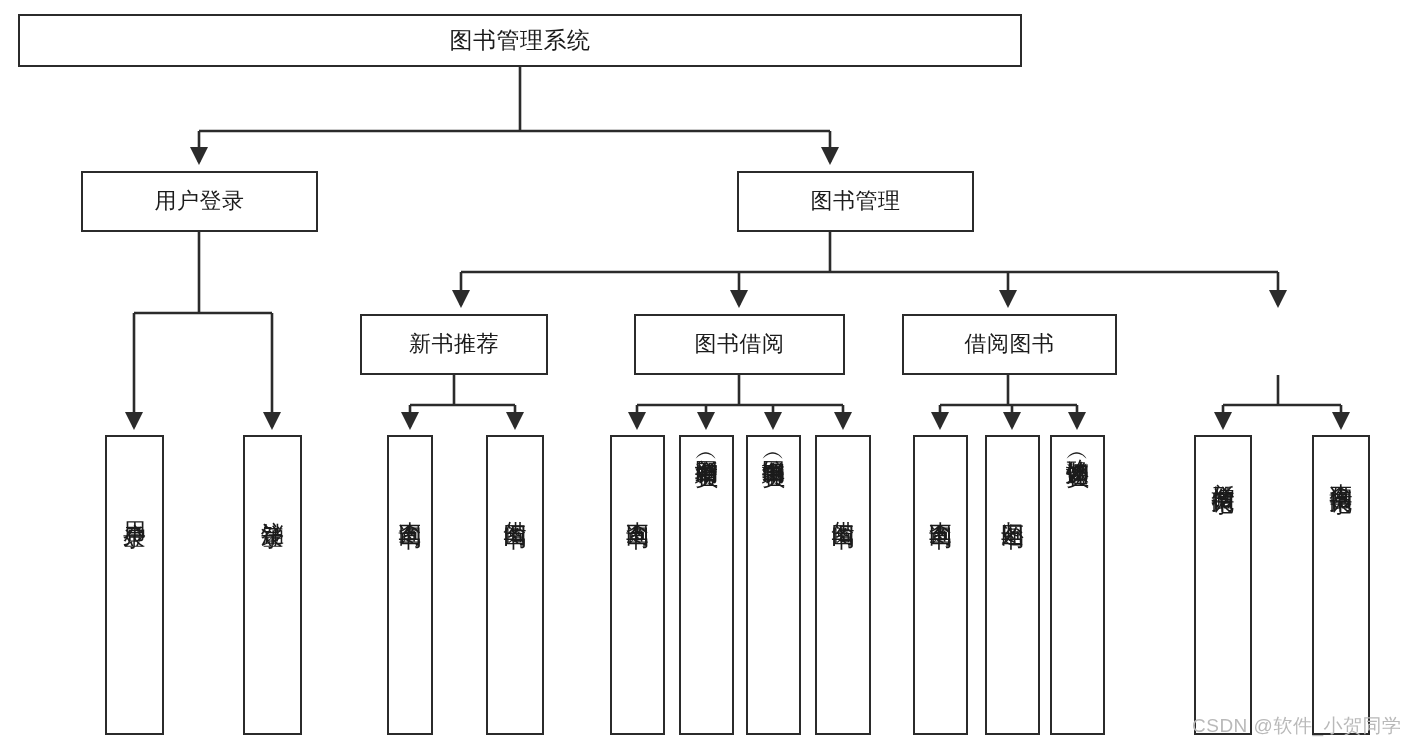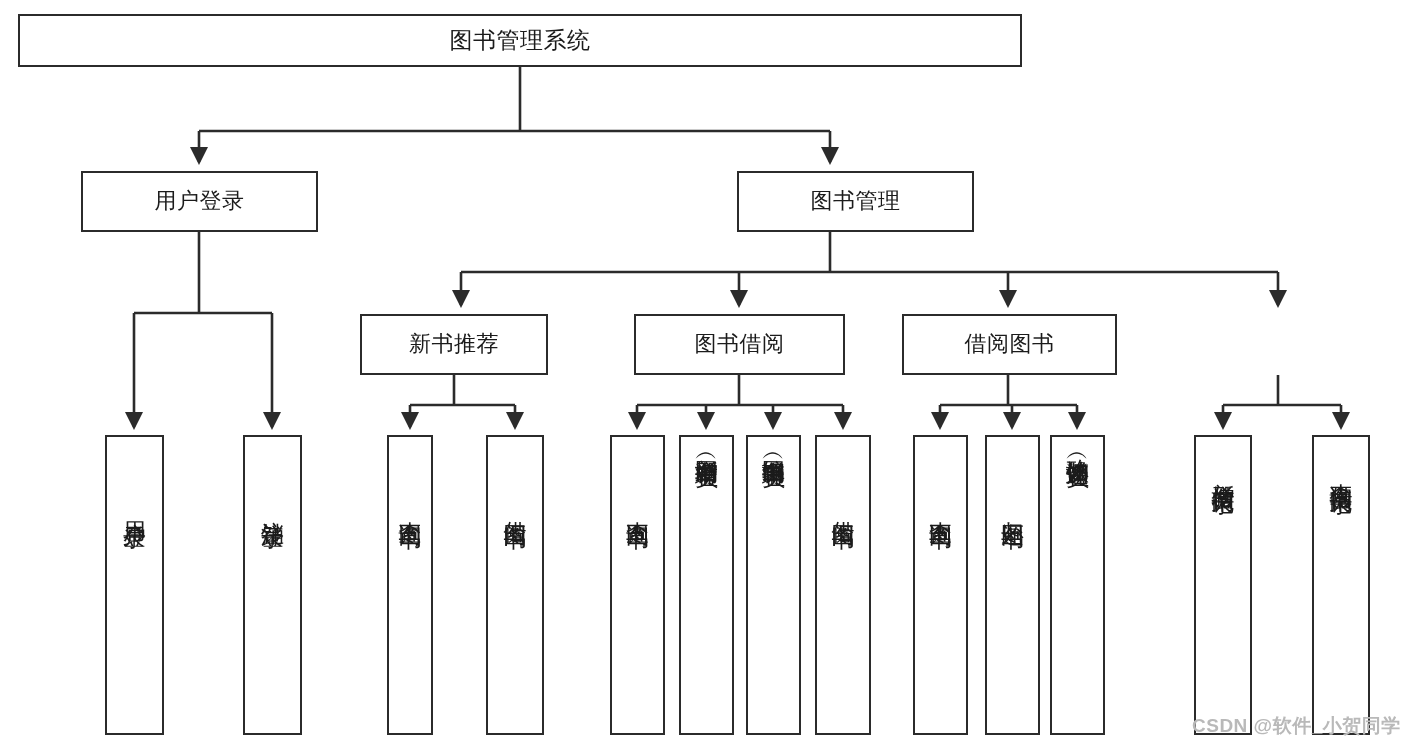--- a/index.html
+++ b/index.html
@@ -64,21 +64,20 @@
   }
   .node.vert.tall .node-label {
     letter-spacing: 1px;
   }
   .watermark {
     position: absolute;
     color: #b9b9b9;
     font-size: 19px;
     white-space: nowrap;
     letter-spacing: 0.5px;
-    font-weight: bold;
   }
 </style>
 </head>
 <body>
 
 <div id="canvas">
 
   <svg class="edges" viewBox="0 0 1405 747" xmlns="http://www.w3.org/2000/svg">
     <defs>
       <marker id="arrow" viewBox="0 0 12 12" refX="10" refY="6" markerWidth="7" markerHeight="7" orient="auto-start-reverse">

